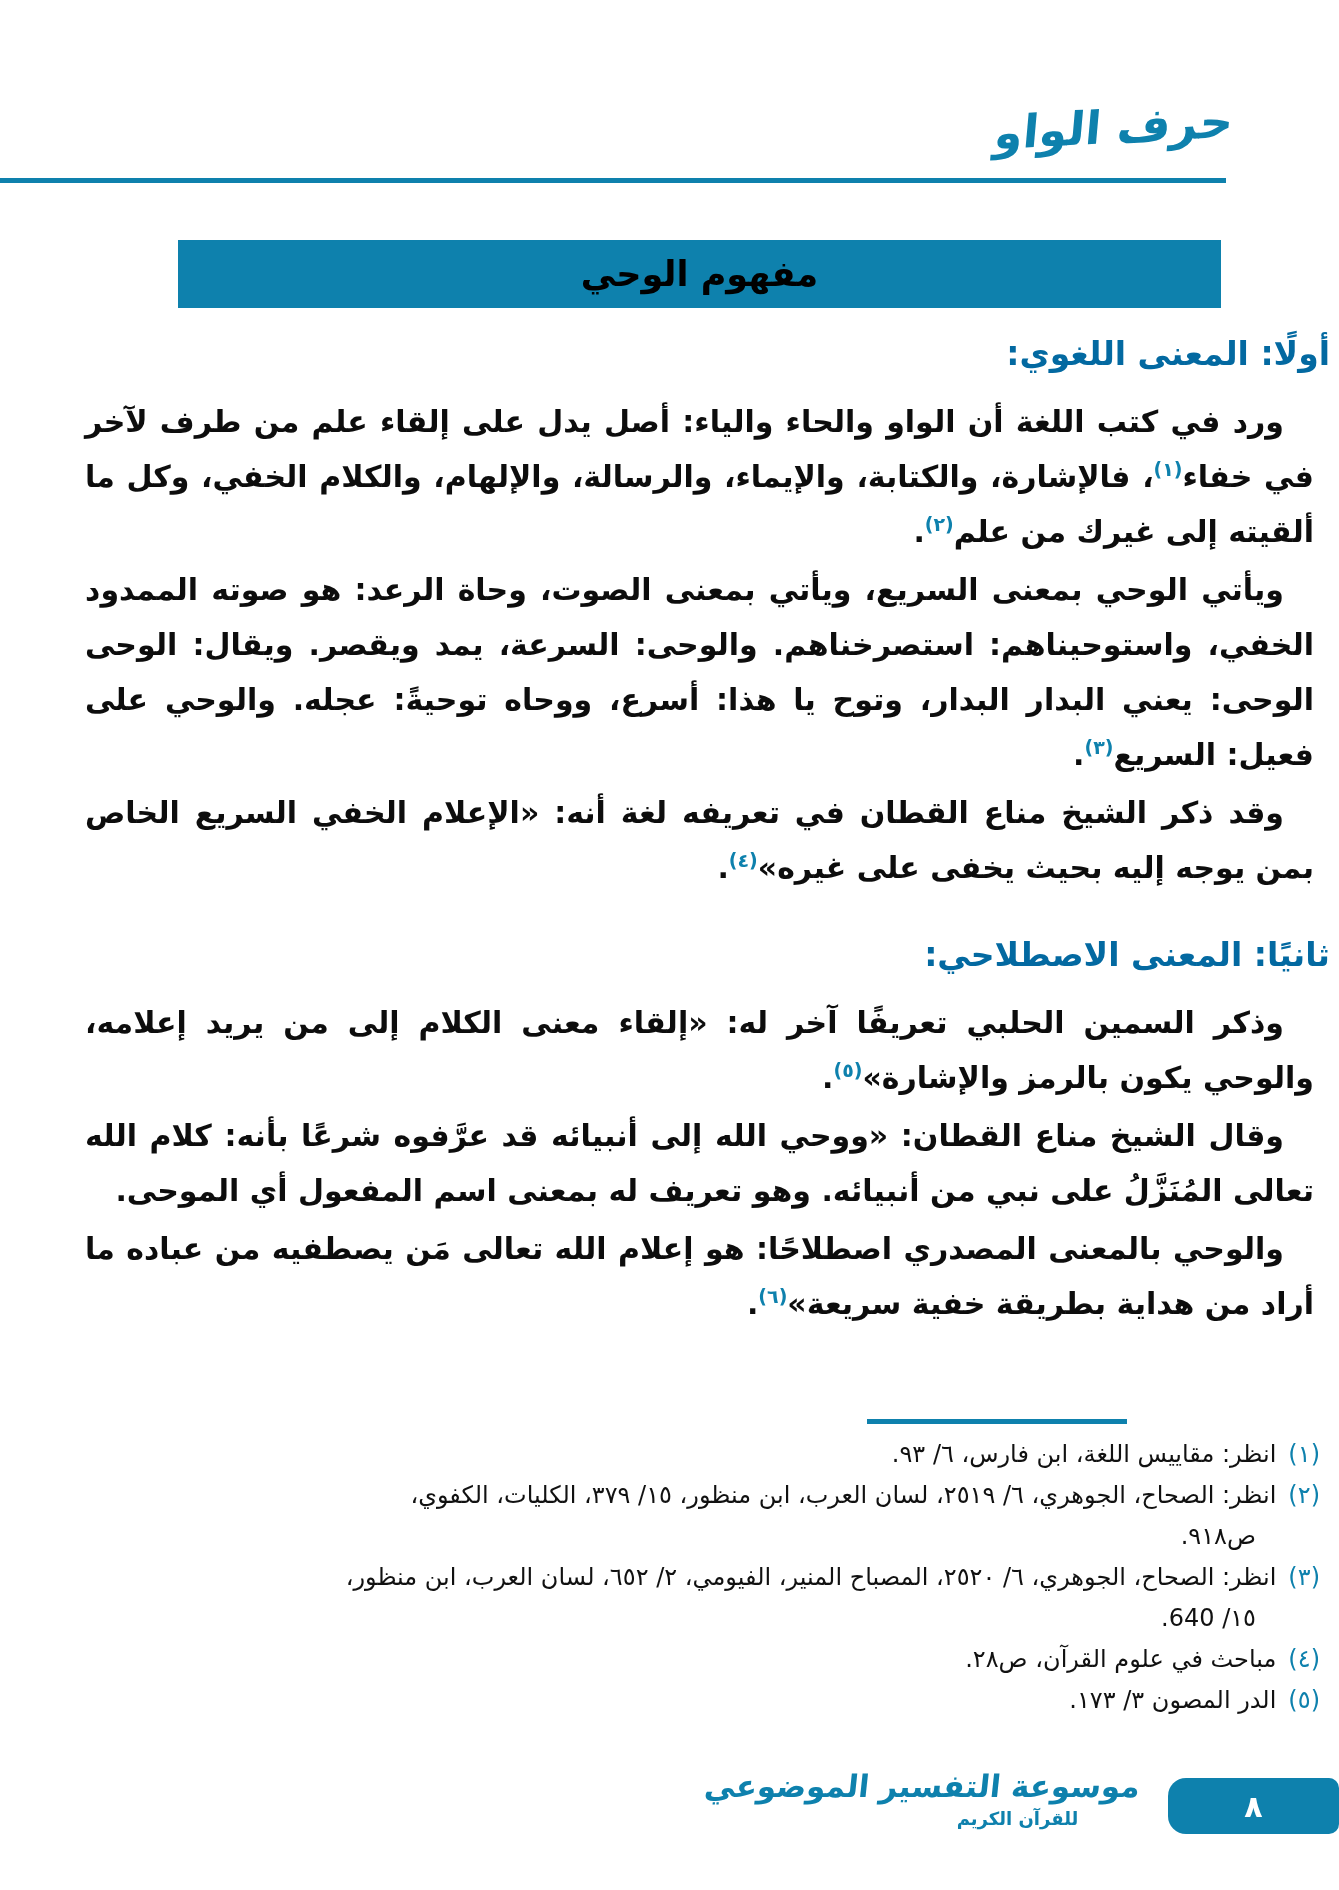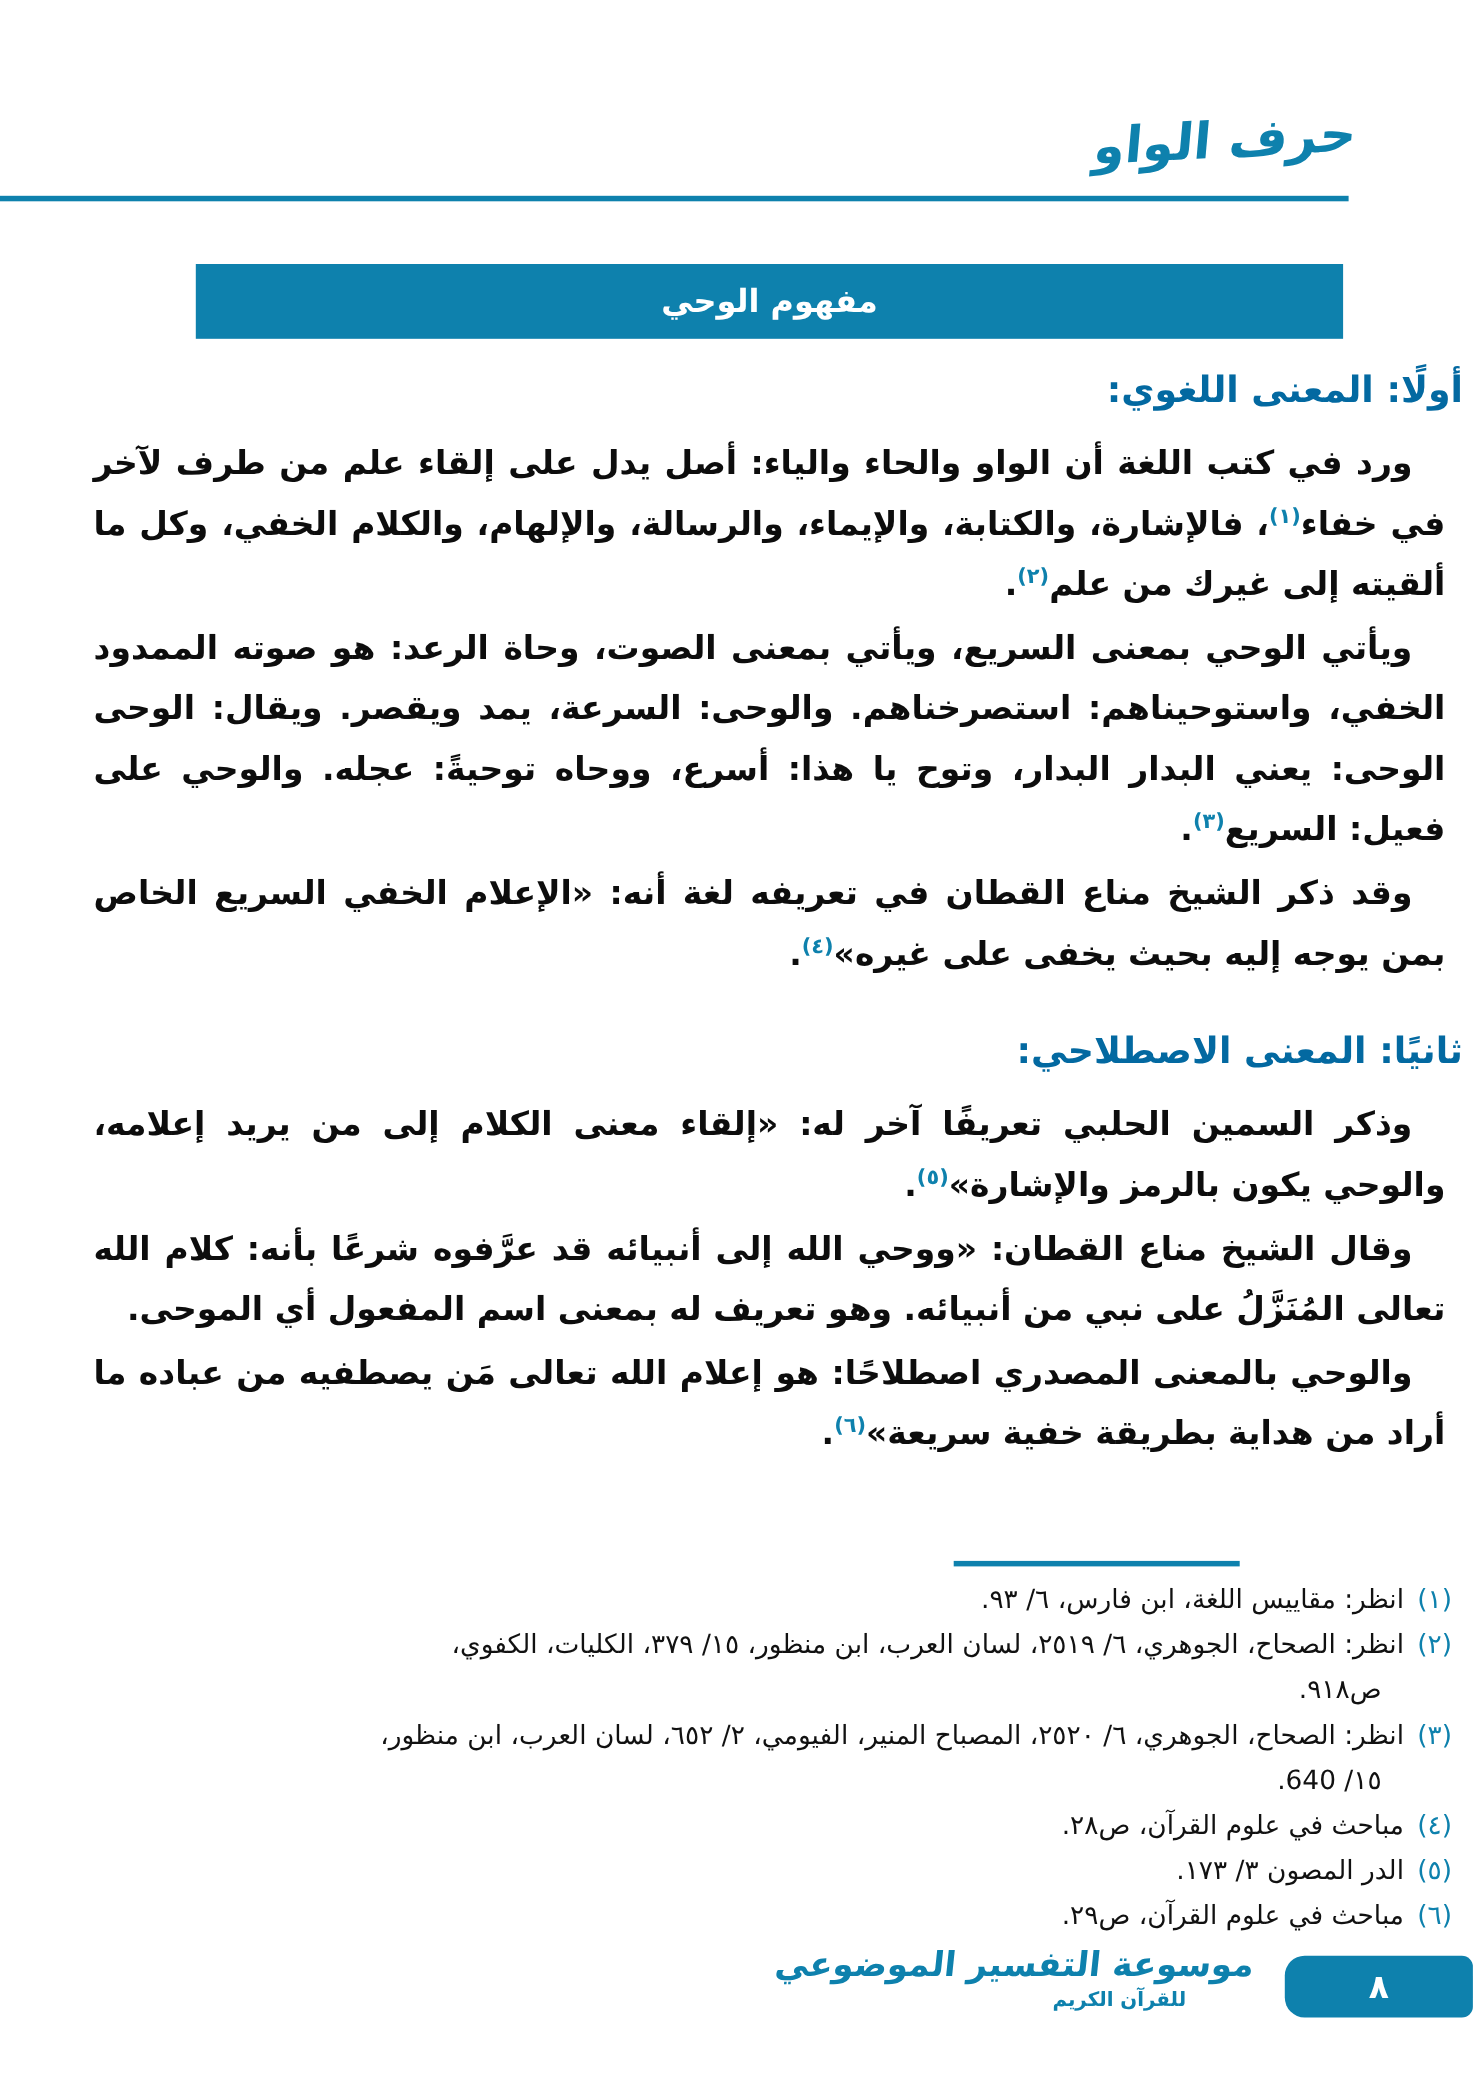--- a/index.html
+++ b/index.html
@@ -21,21 +21,21 @@
   .header-rule {
     position:absolute; top:178px; left:0;
     width:1226px; height:5px; background:#0e81ad;
   }
   
   .banner {
     position:absolute; top:240px; left:178px;
     width:1043px; height:68px; background:#0e81ad;
     display:flex; align-items:center; justify-content:center;
   }
-  .banner-title { color:#ffffff; font-size:29px; font-weight:bold; }
+  .banner-title { color:#000000; font-size:35px; font-weight:bold; }
   
   .content {
     position:absolute; top:322px; left:85px; width:1245px;
     color:#0d0d0d; font-size:30px; font-weight:bold;
     text-align:justify;
   }
   .section-heading {
     color:#0369a1; font-size:33px; font-weight:bold;
     line-height:64px; margin:0 0 8px 0; text-align:right;
   }
@@ -121,23 +121,20 @@
       <div class="footnote">
         <span class="fn-line fn-first"><span class="fn-marker">(٣)</span><span>انظر: الصحاح، الجوهري، ٦/ ٢٥٢٠، المصباح المنير، الفيومي، ٢/ ٦٥٢، لسان العرب، ابن منظور،</span></span>
         <span class="fn-line">١٥/ 640.</span>
       </div>
       <div class="footnote">
         <span class="fn-line fn-first"><span class="fn-marker">(٤)</span><span>مباحث في علوم القرآن، ص٢٨.</span></span>
       </div>
       <div class="footnote">
         <span class="fn-line fn-first"><span class="fn-marker">(٥)</span><span>الدر المصون ٣/ ١٧٣.</span></span>
       </div>
-      <div class="footnote">
-        <span class="fn-line fn-first"><span class="fn-marker">(٦)</span><span>مباحث في علوم القرآن، ص٢٩.</span></span>
-      </div>
     </div>
 
   <div class="footer-logo">
     <div class="logo-title">موسوعة التفسير الموضوعي</div>
     <div class="logo-subtitle">للقرآن الكريم</div>
   </div>
 
   <div class="page-badge">
     <span class="page-num">٨</span>
   </div>

